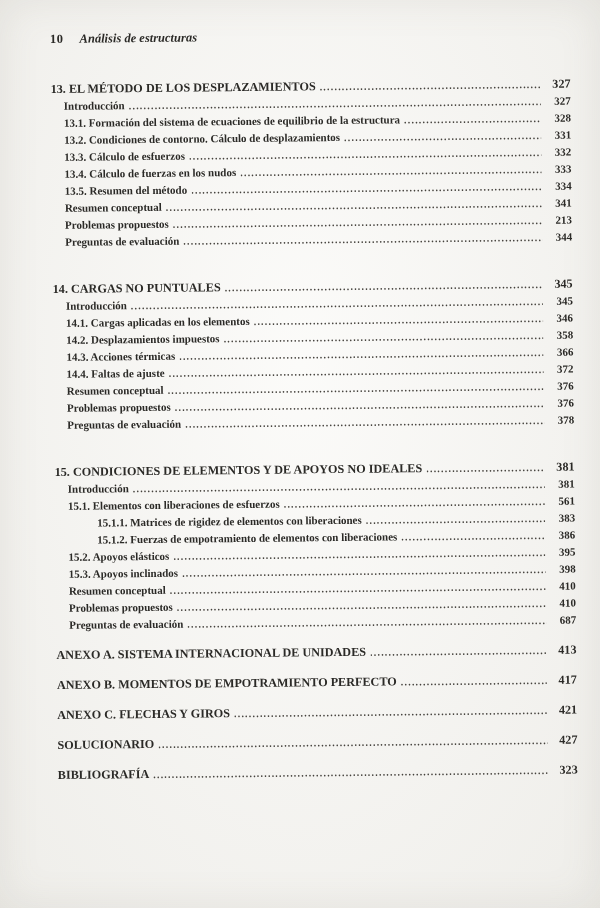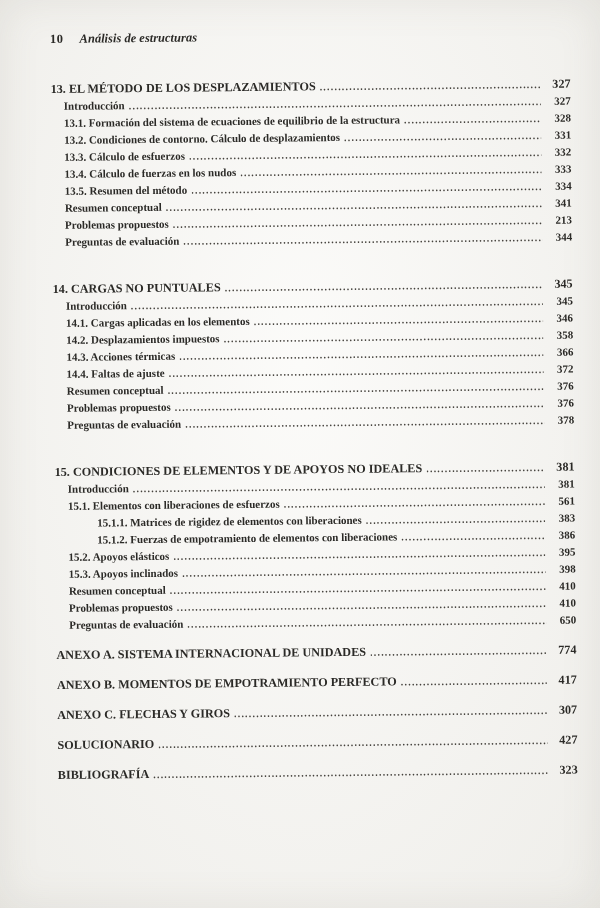--- a/index.html
+++ b/index.html
@@ -223,42 +223,42 @@
             <span class="toc-page">410</span>
           </div>
           <div class="toc-row level-1">
             <span class="toc-label">Problemas propuestos</span>
             <span class="leader"></span>
             <span class="toc-page">410</span>
           </div>
           <div class="toc-row level-1">
             <span class="toc-label">Preguntas de evaluación</span>
             <span class="leader"></span>
-            <span class="toc-page">650</span>
+            <span class="toc-page">687</span>
           </div>
         </div>
         <div class="toc-group annex">
           <div class="toc-row level-0">
             <span class="toc-label">ANEXO A. SISTEMA INTERNACIONAL DE UNIDADES</span>
             <span class="leader"></span>
-            <span class="toc-page">774</span>
+            <span class="toc-page">413</span>
           </div>
         </div>
         <div class="toc-group annex">
           <div class="toc-row level-0">
             <span class="toc-label">ANEXO B. MOMENTOS DE EMPOTRAMIENTO PERFECTO</span>
             <span class="leader"></span>
             <span class="toc-page">417</span>
           </div>
         </div>
         <div class="toc-group annex">
           <div class="toc-row level-0">
             <span class="toc-label">ANEXO C. FLECHAS Y GIROS</span>
             <span class="leader"></span>
-            <span class="toc-page">307</span>
+            <span class="toc-page">421</span>
           </div>
         </div>
         <div class="toc-group annex">
           <div class="toc-row level-0">
             <span class="toc-label">SOLUCIONARIO</span>
             <span class="leader"></span>
             <span class="toc-page">427</span>
           </div>
         </div>
         <div class="toc-group annex">

